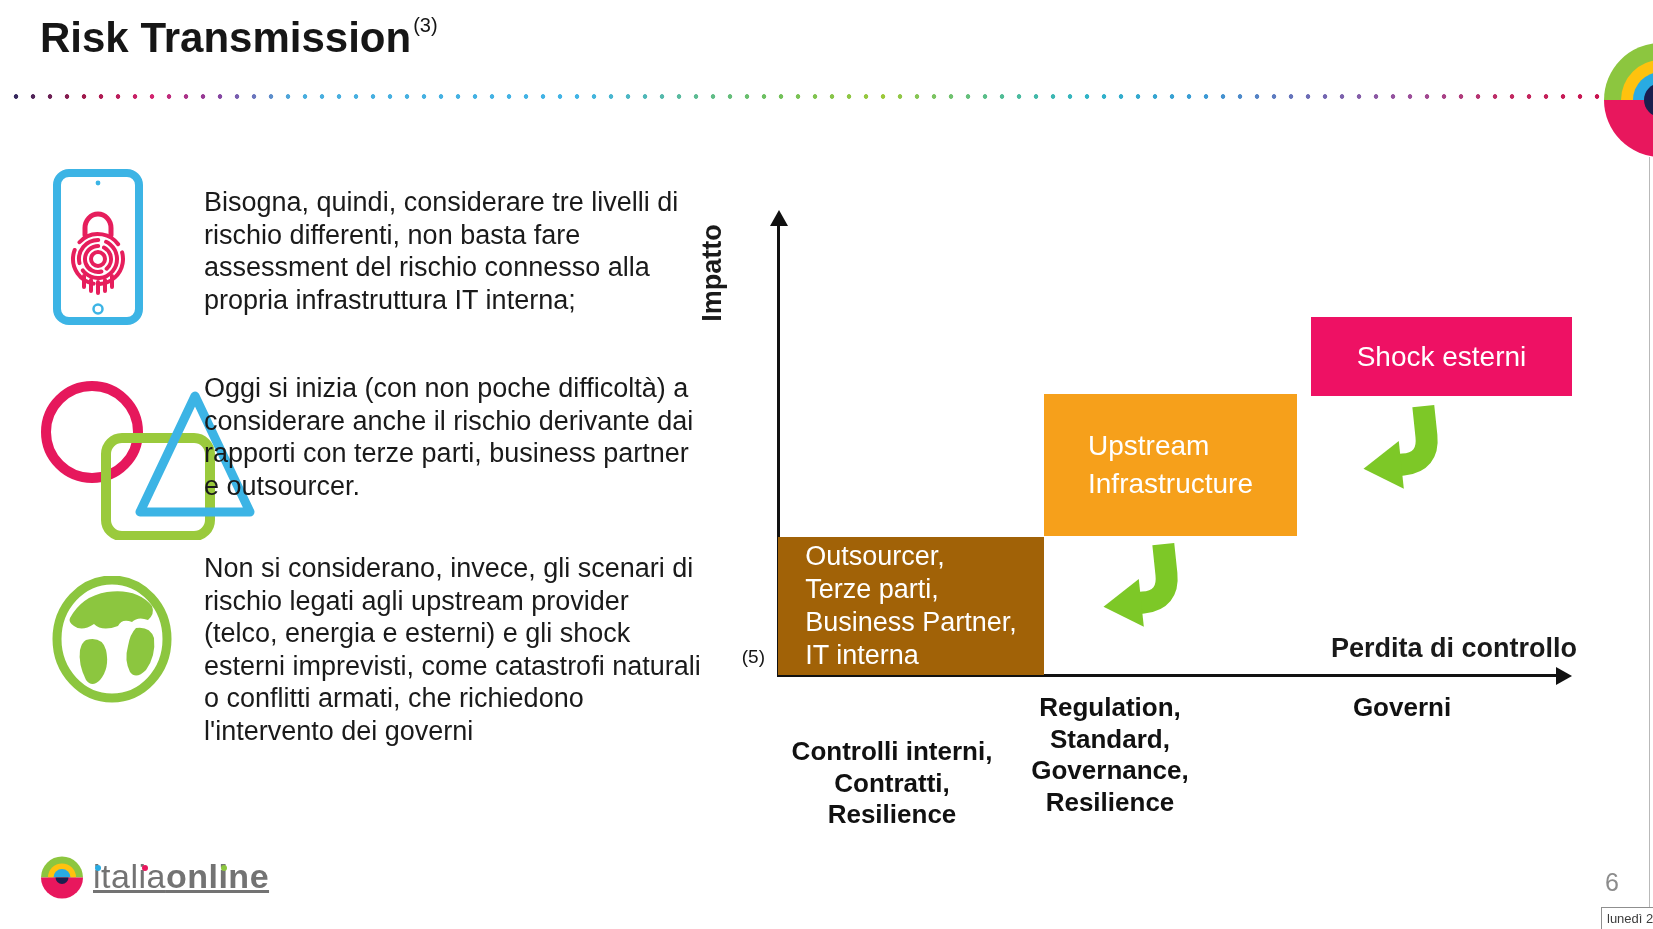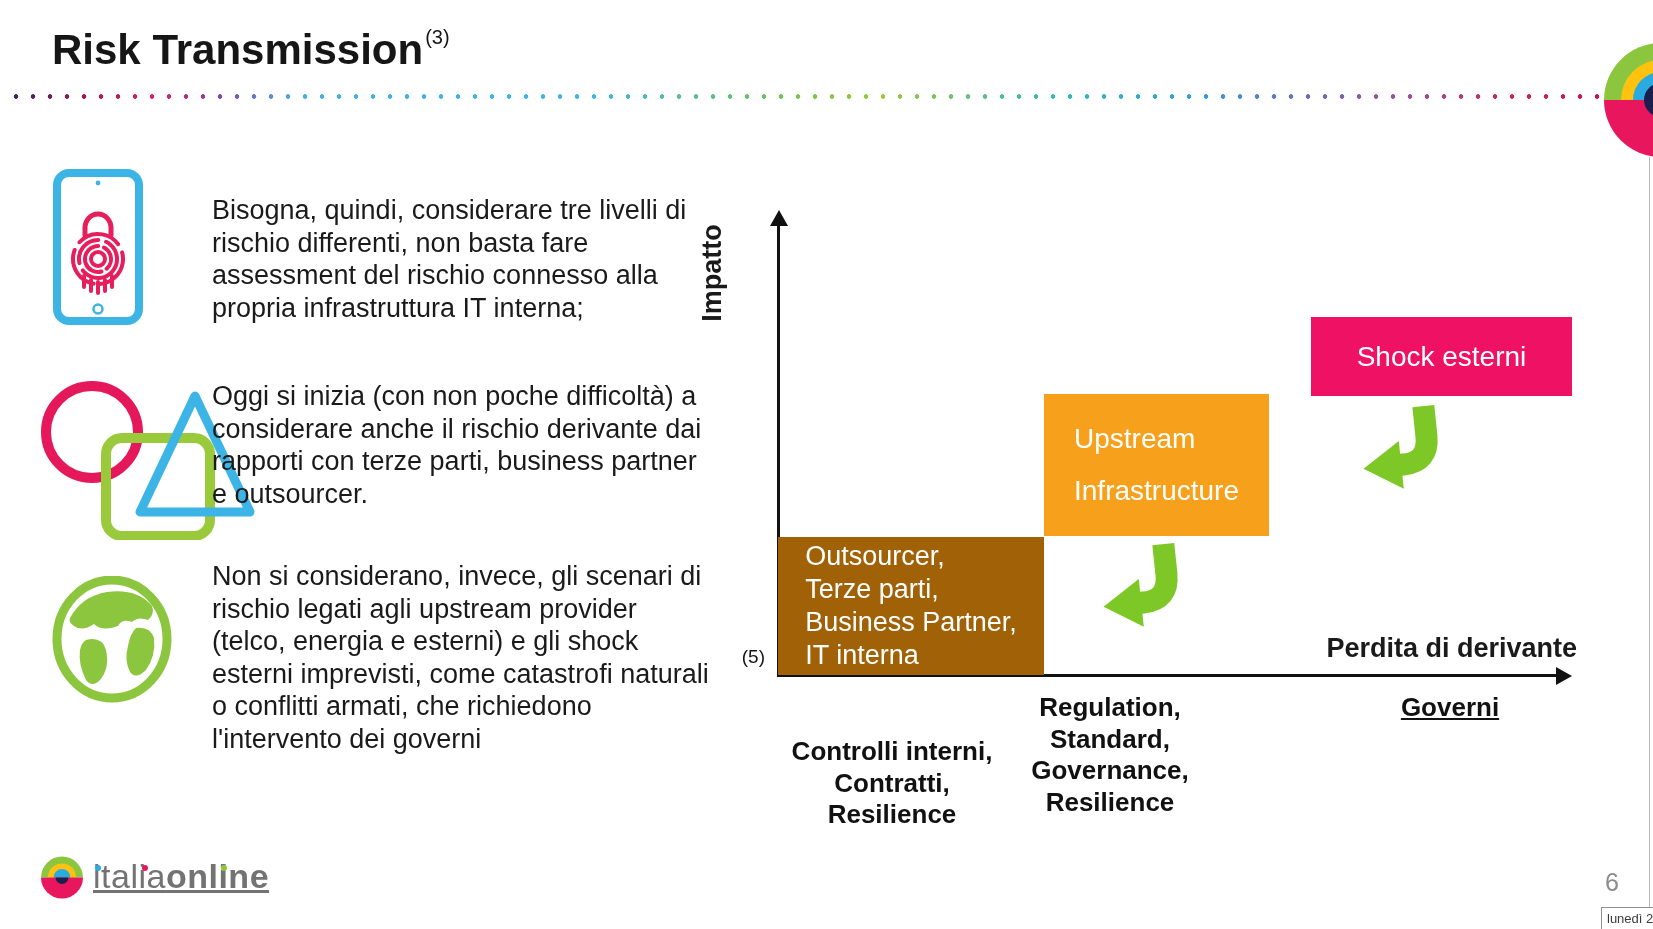--- a/index.html
+++ b/index.html
@@ -1,36 +1,36 @@
 <!DOCTYPE html>
 <html><head>
 <meta charset="utf-8">
 <style>
   html,body{margin:0;padding:0;background:#fff;}
   .page{position:relative;width:1653px;height:929px;background:#fff;overflow:hidden;
         font-family:"Liberation Sans",sans-serif;color:#1a1a1a;}
 
   
-  .title{position:absolute;left:40px;top:14px;margin:12px;font-size:42px;font-weight:700;color:#161616;white-space:nowrap;}
+  .title{position:absolute;left:40px;top:14px;margin:0;font-size:42px;font-weight:700;color:#161616;white-space:nowrap;}
   .title .sup{font-size:20px;font-weight:400;position:relative;top:-20px;margin-left:2px;}
 
   
   .dots{position:absolute;left:8px;top:94px;width:1592px;height:5px;
     background:linear-gradient(90deg,#2b2b60 0%,#a5184a 5%,#d4246f 9%,#8a3f9e 13%,#4aaede 18%,
       #41b4e6 36%,#6fc05c 48%,#9dc93a 55%,#53bd91 62%,#2fb3c9 68%,#3b9bd6 75%,#6f6ab4 82%,
       #9b4f9b 88%,#c12a62 94%,#c9134f 100%);
     -webkit-mask-image:radial-gradient(circle at 8px 2.5px,#000 2px,transparent 2.6px);
     -webkit-mask-size:17px 5px;-webkit-mask-repeat:repeat-x;
     mask-image:radial-gradient(circle at 8px 2.5px,#000 2px,transparent 2.6px);
     mask-size:17px 5px;mask-repeat:repeat-x;}
 
   .vline{position:absolute;left:1649px;top:157px;width:1px;height:751px;background:#b9b9b9;}
 
   
-  .bullet{position:absolute;left:204px;width:505px;margin:8px;font-size:27px;line-height:32.5px;color:#1a1a1a;}
+  .bullet{position:absolute;left:204px;width:505px;margin:0;font-size:27px;line-height:32.5px;color:#1a1a1a;}
   .b1{top:186px;}
   .b2{top:372px;}
   .b3{top:552px;}
   .bullet b{font-weight:400;}
 
   .icon{position:absolute;}
   .icon-tablet{left:52px;top:168px;}
   .icon-shapes{left:38px;top:380px;}
   .icon-globe{left:52px;top:576px;}
 
@@ -42,32 +42,32 @@
           border-left:9px solid transparent;border-right:9px solid transparent;border-bottom:16px solid #111;}
   .xaxis{position:absolute;left:777px;top:674px;width:782px;height:3px;background:#111;}
   .xarrow{position:absolute;left:1556px;top:667px;width:0;height:0;
           border-top:9px solid transparent;border-bottom:9px solid transparent;border-left:16px solid #111;}
   .note5{position:absolute;left:690px;top:646px;width:75px;text-align:right;font-size:19px;color:#161616;}
   .perdita{position:absolute;left:1277px;top:633px;width:300px;text-align:right;font-weight:700;font-size:27px;}
 
   .box{position:absolute;color:#fff;text-align:left;white-space:pre-line;
        display:flex;align-items:center;justify-content:center;}
   .box-cyan{left:778px;top:537px;width:266px;height:138px;background:#a16207;font-size:27px;line-height:33px;}
-  .box-orange{left:1044px;top:394px;width:225px;height:142px;background:#f6a01b;font-size:28px;line-height:52px;}
+  .box-orange{left:1044px;top:394px;width:253px;height:142px;background:#f6a01b;font-size:28px;line-height:38px;}
   .box-pink{left:1311px;top:317px;width:261px;height:79px;background:#ee1164;font-size:28px;}
 
   .jarrow{position:absolute;width:100px;height:100px;transform:rotate(-6deg);}
   .ja1{left:1098px;top:540px;}
   .ja2{left:1358px;top:402px;}
 
   .cat{position:absolute;top:692px;width:320px;text-align:center;font-weight:700;font-size:26px;
        line-height:31.5px;white-space:pre-line;color:#111;}
   .cat1{left:732px;margin-top:44px;}
   .cat2{left:950px;}
-  .cat3{left:1290px;text-decoration:underline;}
+  .cat3{left:1242px;}
 
   
   .brand-icon{position:absolute;left:40px;top:855px;}
   .brand{position:absolute;left:93px;top:856px;font-size:34px;line-height:40px;letter-spacing:.5px;color:#737373;white-space:nowrap;text-decoration:underline;}
   .brand .bold{font-weight:700;}
   .bdot{position:absolute;width:6px;height:6px;border-radius:50%;top:9px;}
   .bdot1{left:2px;background:#29abe2;}
   .bdot2{left:49px;background:#e8175d;}
   .bdot3{left:128px;background:#8cc63f;}
   .date{position:absolute;left:623px;top:861px;width:400px;text-align:center;font-size:23px;color:#8c8c8c;}
@@ -126,21 +126,21 @@
     </g>
   </svg>
   <p class="bullet b3"><span>Non si considerano, invece, gli scenari di rischio legati agli </span><b>upstream provider</b><span> (telco, energia e esterni) e gli </span><b>shock esterni imprevisti</b><span>, come catastrofi naturali o conflitti armati, che richiedono l'intervento dei governi</span></p>
 
   <div class="impatto">Impatto</div>
   <div class="yaxis"></div>
   <div class="yarrow"></div>
   <div class="xaxis"></div>
   <div class="xarrow"></div>
   <div class="note5">(5)</div>
-  <div class="perdita">Perdita di derivante</div>
+  <div class="perdita">Perdita di controllo</div>
 
   <div class="box box-cyan">Outsourcer,
 Terze parti,
 Business Partner,
 IT interna</div>
   <div class="box box-orange">Upstream
 Infrastructure</div>
   <div class="box box-pink">Shock esterni</div>
 
   <svg class="jarrow ja1" viewBox="0 0 100 100">

